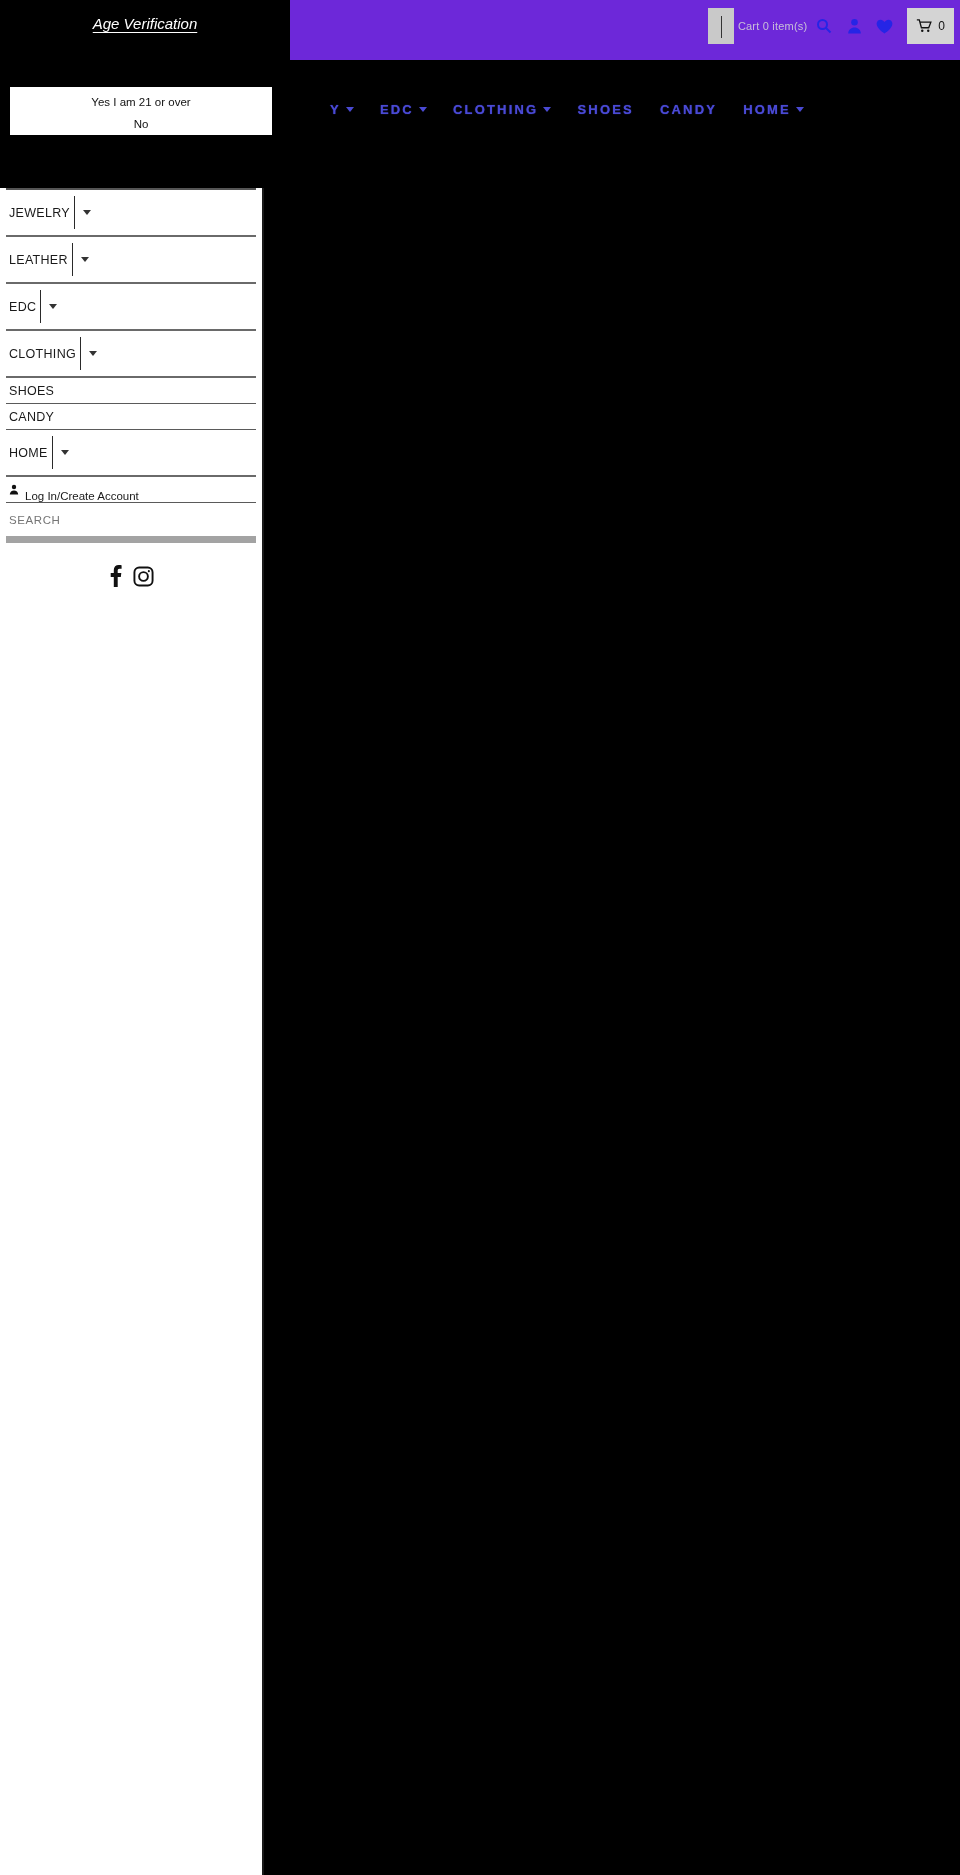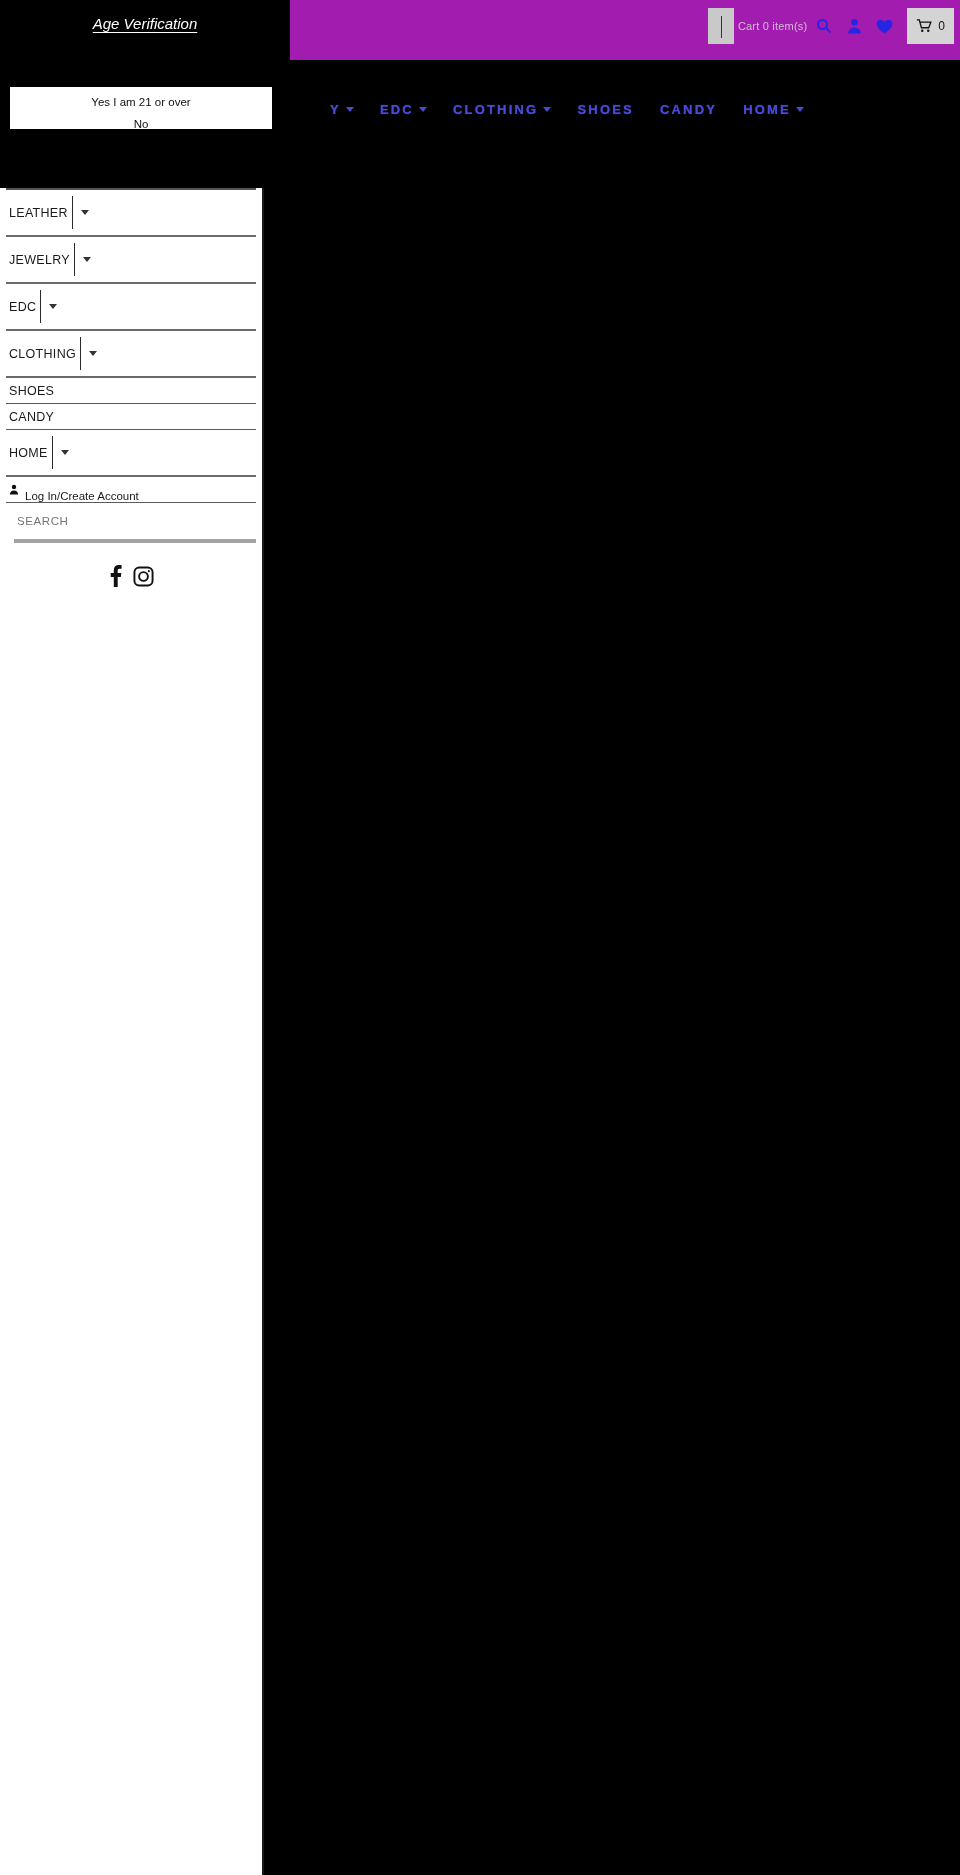--- a/index.html
+++ b/index.html
@@ -7,21 +7,21 @@
     width: 960px; height: 1875px;
     background: #000000;
     font-family: "Liberation Sans", sans-serif;
     overflow: hidden;
   }
   .page { position: relative; width: 960px; height: 1875px; background:#000; }
 
   
   .header {
     position: absolute; top: 0; left: 0; width: 960px; height: 60px;
-    background: #a21caf;
+    background: #6d28d9;
   }
   .header-right {
     position: absolute; top: 8px; right: 6px;
     display: flex; align-items: center; gap: 0px;
   }
   .search-box {
     width: 26px; height: 36px;
     background: #c9c9c9;
     border: 1px solid #c9c9c9;
     position: relative;
@@ -95,21 +95,21 @@
   }
   .age-desc {
     margin: 13px auto 0;
     width: 262px;
     color: #ffffff;
     font-size: 9.5px;
     line-height: 17px;
   }
   .age-buttons {
     position: absolute; top: 87px; left: 10px;
-    width: 262px; height: 42px;
+    width: 262px; height: 48px;
     background: #ffffff;
     padding-top: 4px;
   }
   .age-btn {
     width: 100%;
     background: transparent;
     border: none;
     color: #111111;
     font-size: 11.5px;
     font-family: "Liberation Sans", sans-serif;
@@ -157,23 +157,22 @@
   .account-row {
     display: flex; align-items: center; gap: 6px;
     border-bottom: 1px solid #5a5a5a;
     min-height: 26px;
     padding: 0 3px;
   }
   .account-row .lbl { color:#1a1a1a; font-size: 11.5px; margin-top: 12px; }
   .search-row {
     display: flex; align-items: center;
     min-height: 40px;
-    border-bottom: 4px solid #a3a3a3;
+    border-bottom: 7px solid #a3a3a3;
     padding: 0 3px;
-    margin-left: 8px;
   }
   .search-field {
     border: none; outline: none; background: transparent;
     color: #1a1a1a;
     font-size: 11.5px;
     letter-spacing: .6px;
     font-family: "Liberation Sans", sans-serif;
     width: 100%;
   }
   .social-row {
@@ -259,27 +258,27 @@
     <div class="age-buttons">
       <button class="age-btn">Yes I am 21 or over</button>
       <button class="age-btn">No</button>
     </div>
   </div>
 
   <div class="drawer">
     <div class="drawer-top-rule"></div>
 
     <div class="menu-row tall">
+      <span class="menu-label">JEWELRY</span>
+      <span class="menu-divider-v"></span>
+      <i class="menu-caret"></i>
+    </div>
+
+    <div class="menu-row tall">
       <span class="menu-label">LEATHER</span>
-      <span class="menu-divider-v"></span>
-      <i class="menu-caret"></i>
-    </div>
-
-    <div class="menu-row tall">
-      <span class="menu-label">JEWELRY</span>
       <span class="menu-divider-v"></span>
       <i class="menu-caret"></i>
     </div>
 
     <div class="menu-row tall">
       <span class="menu-label">EDC</span>
       <span class="menu-divider-v"></span>
       <i class="menu-caret"></i>
     </div>
 

